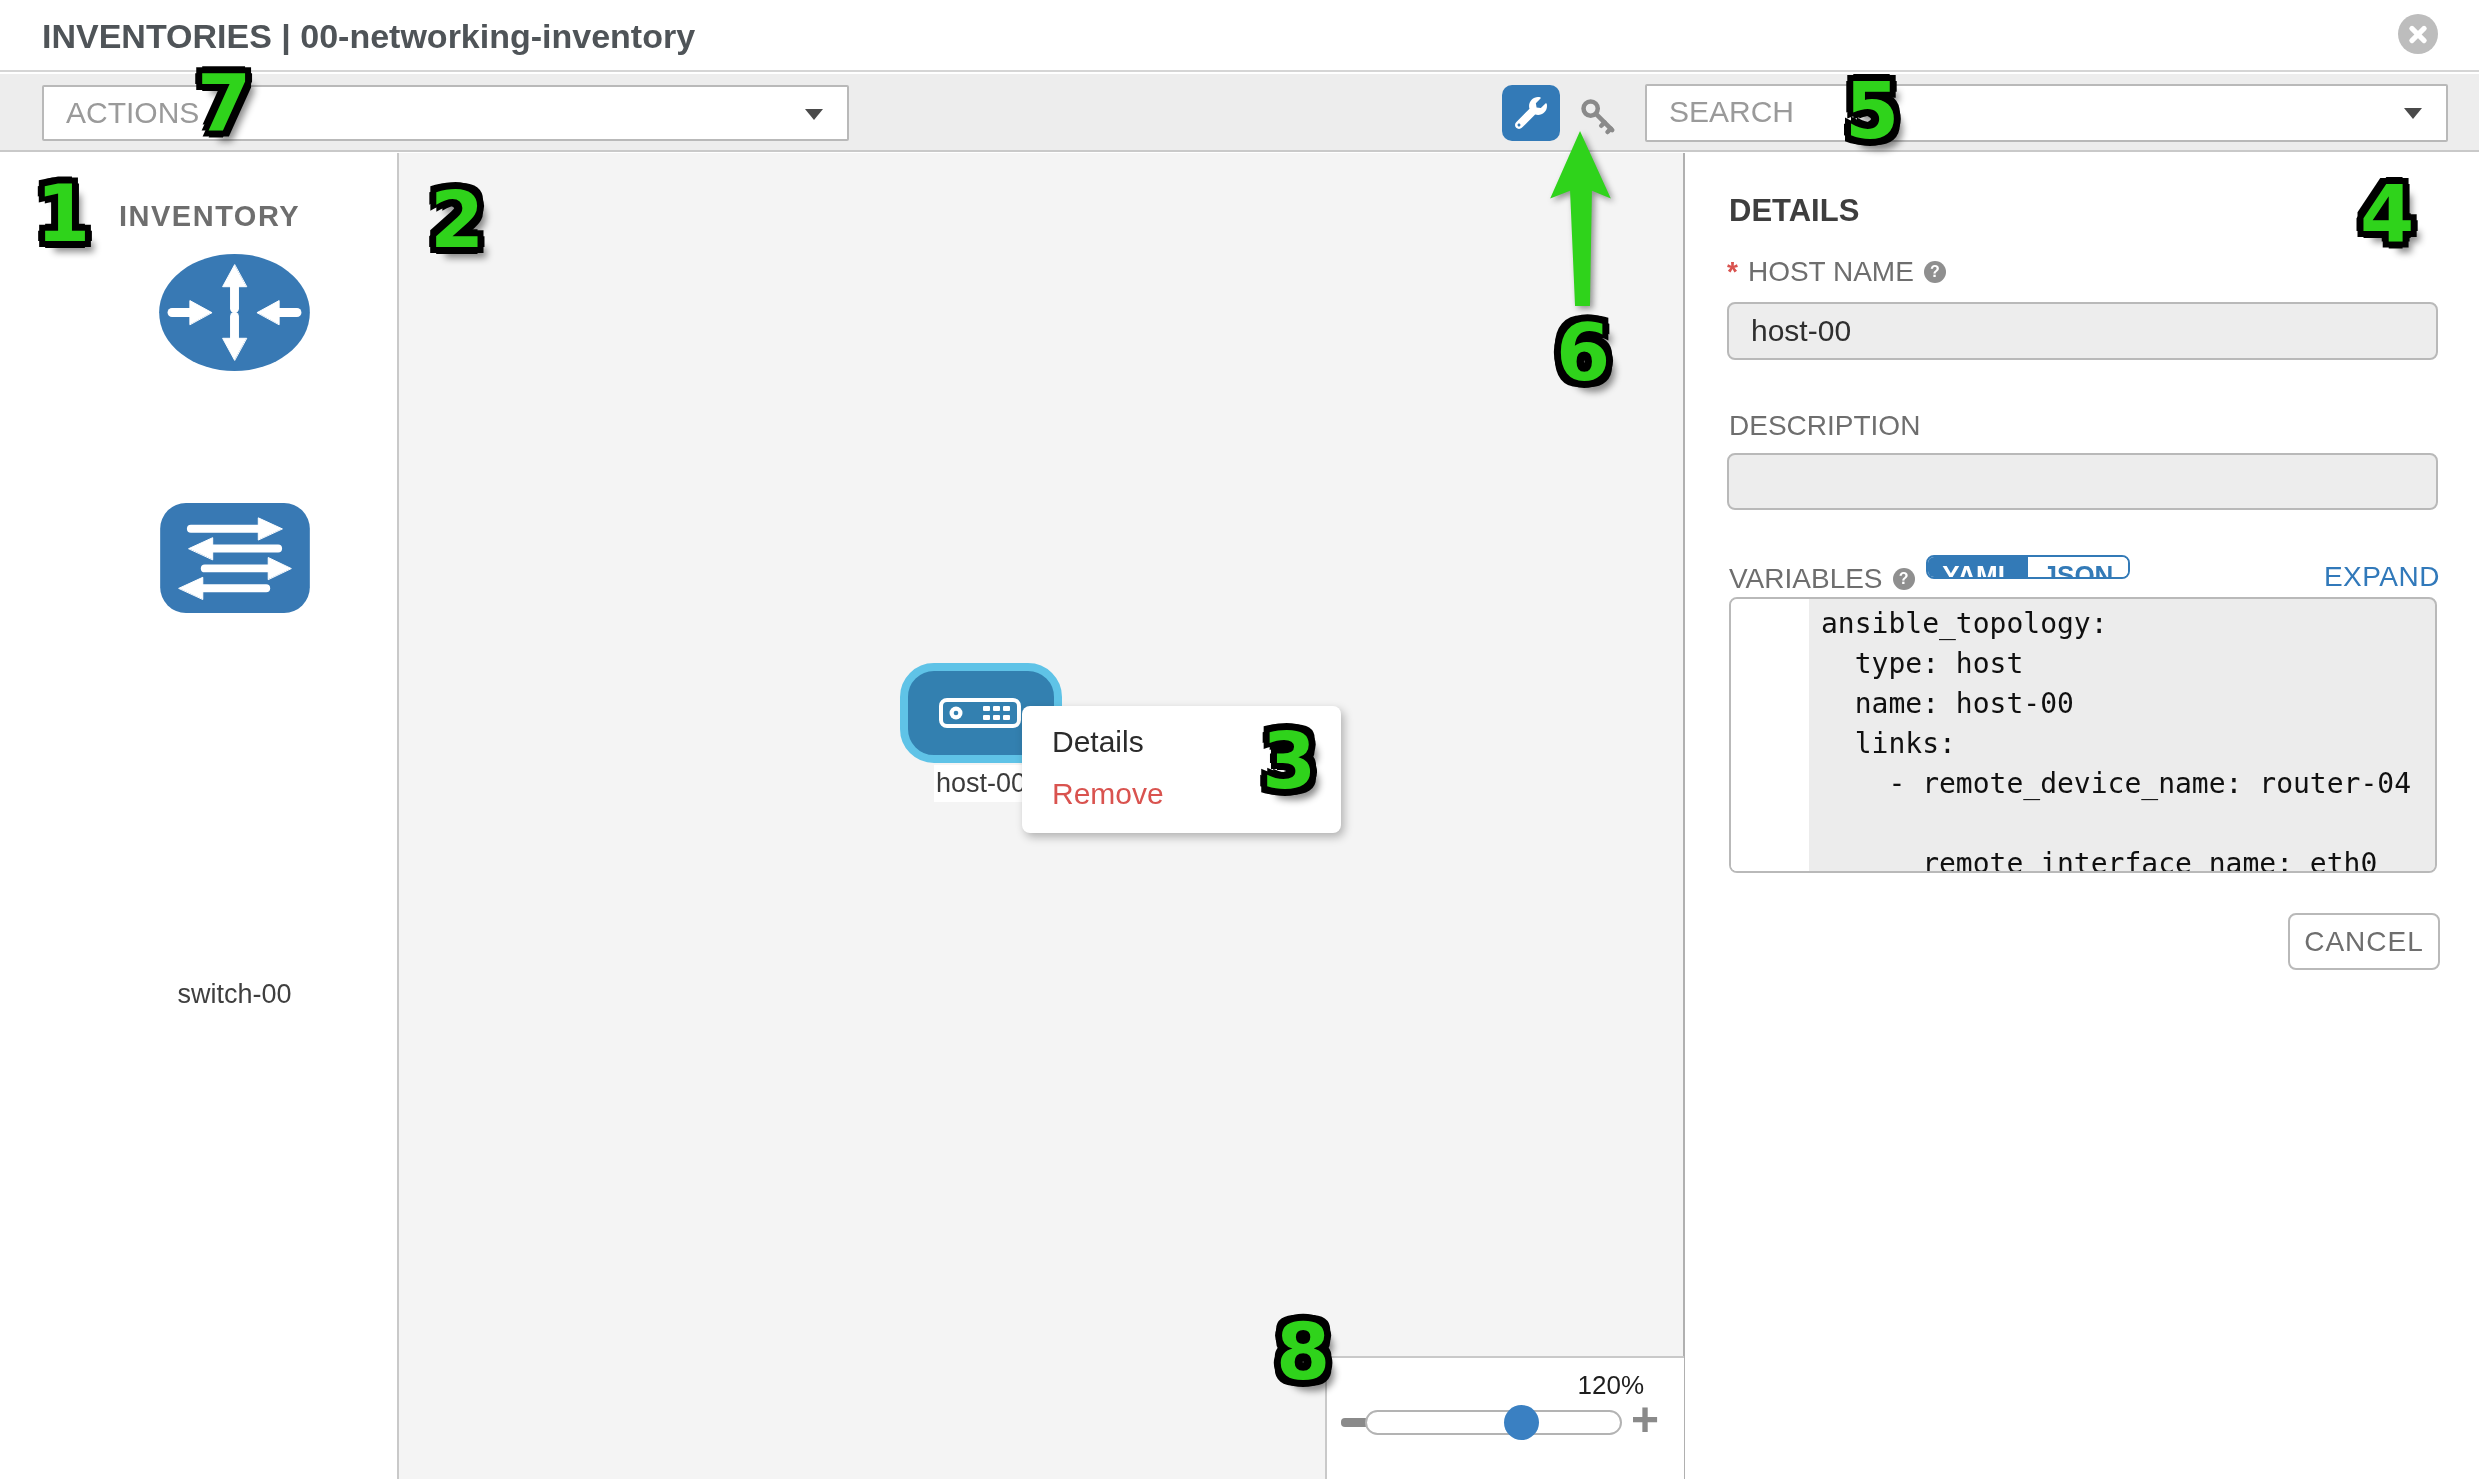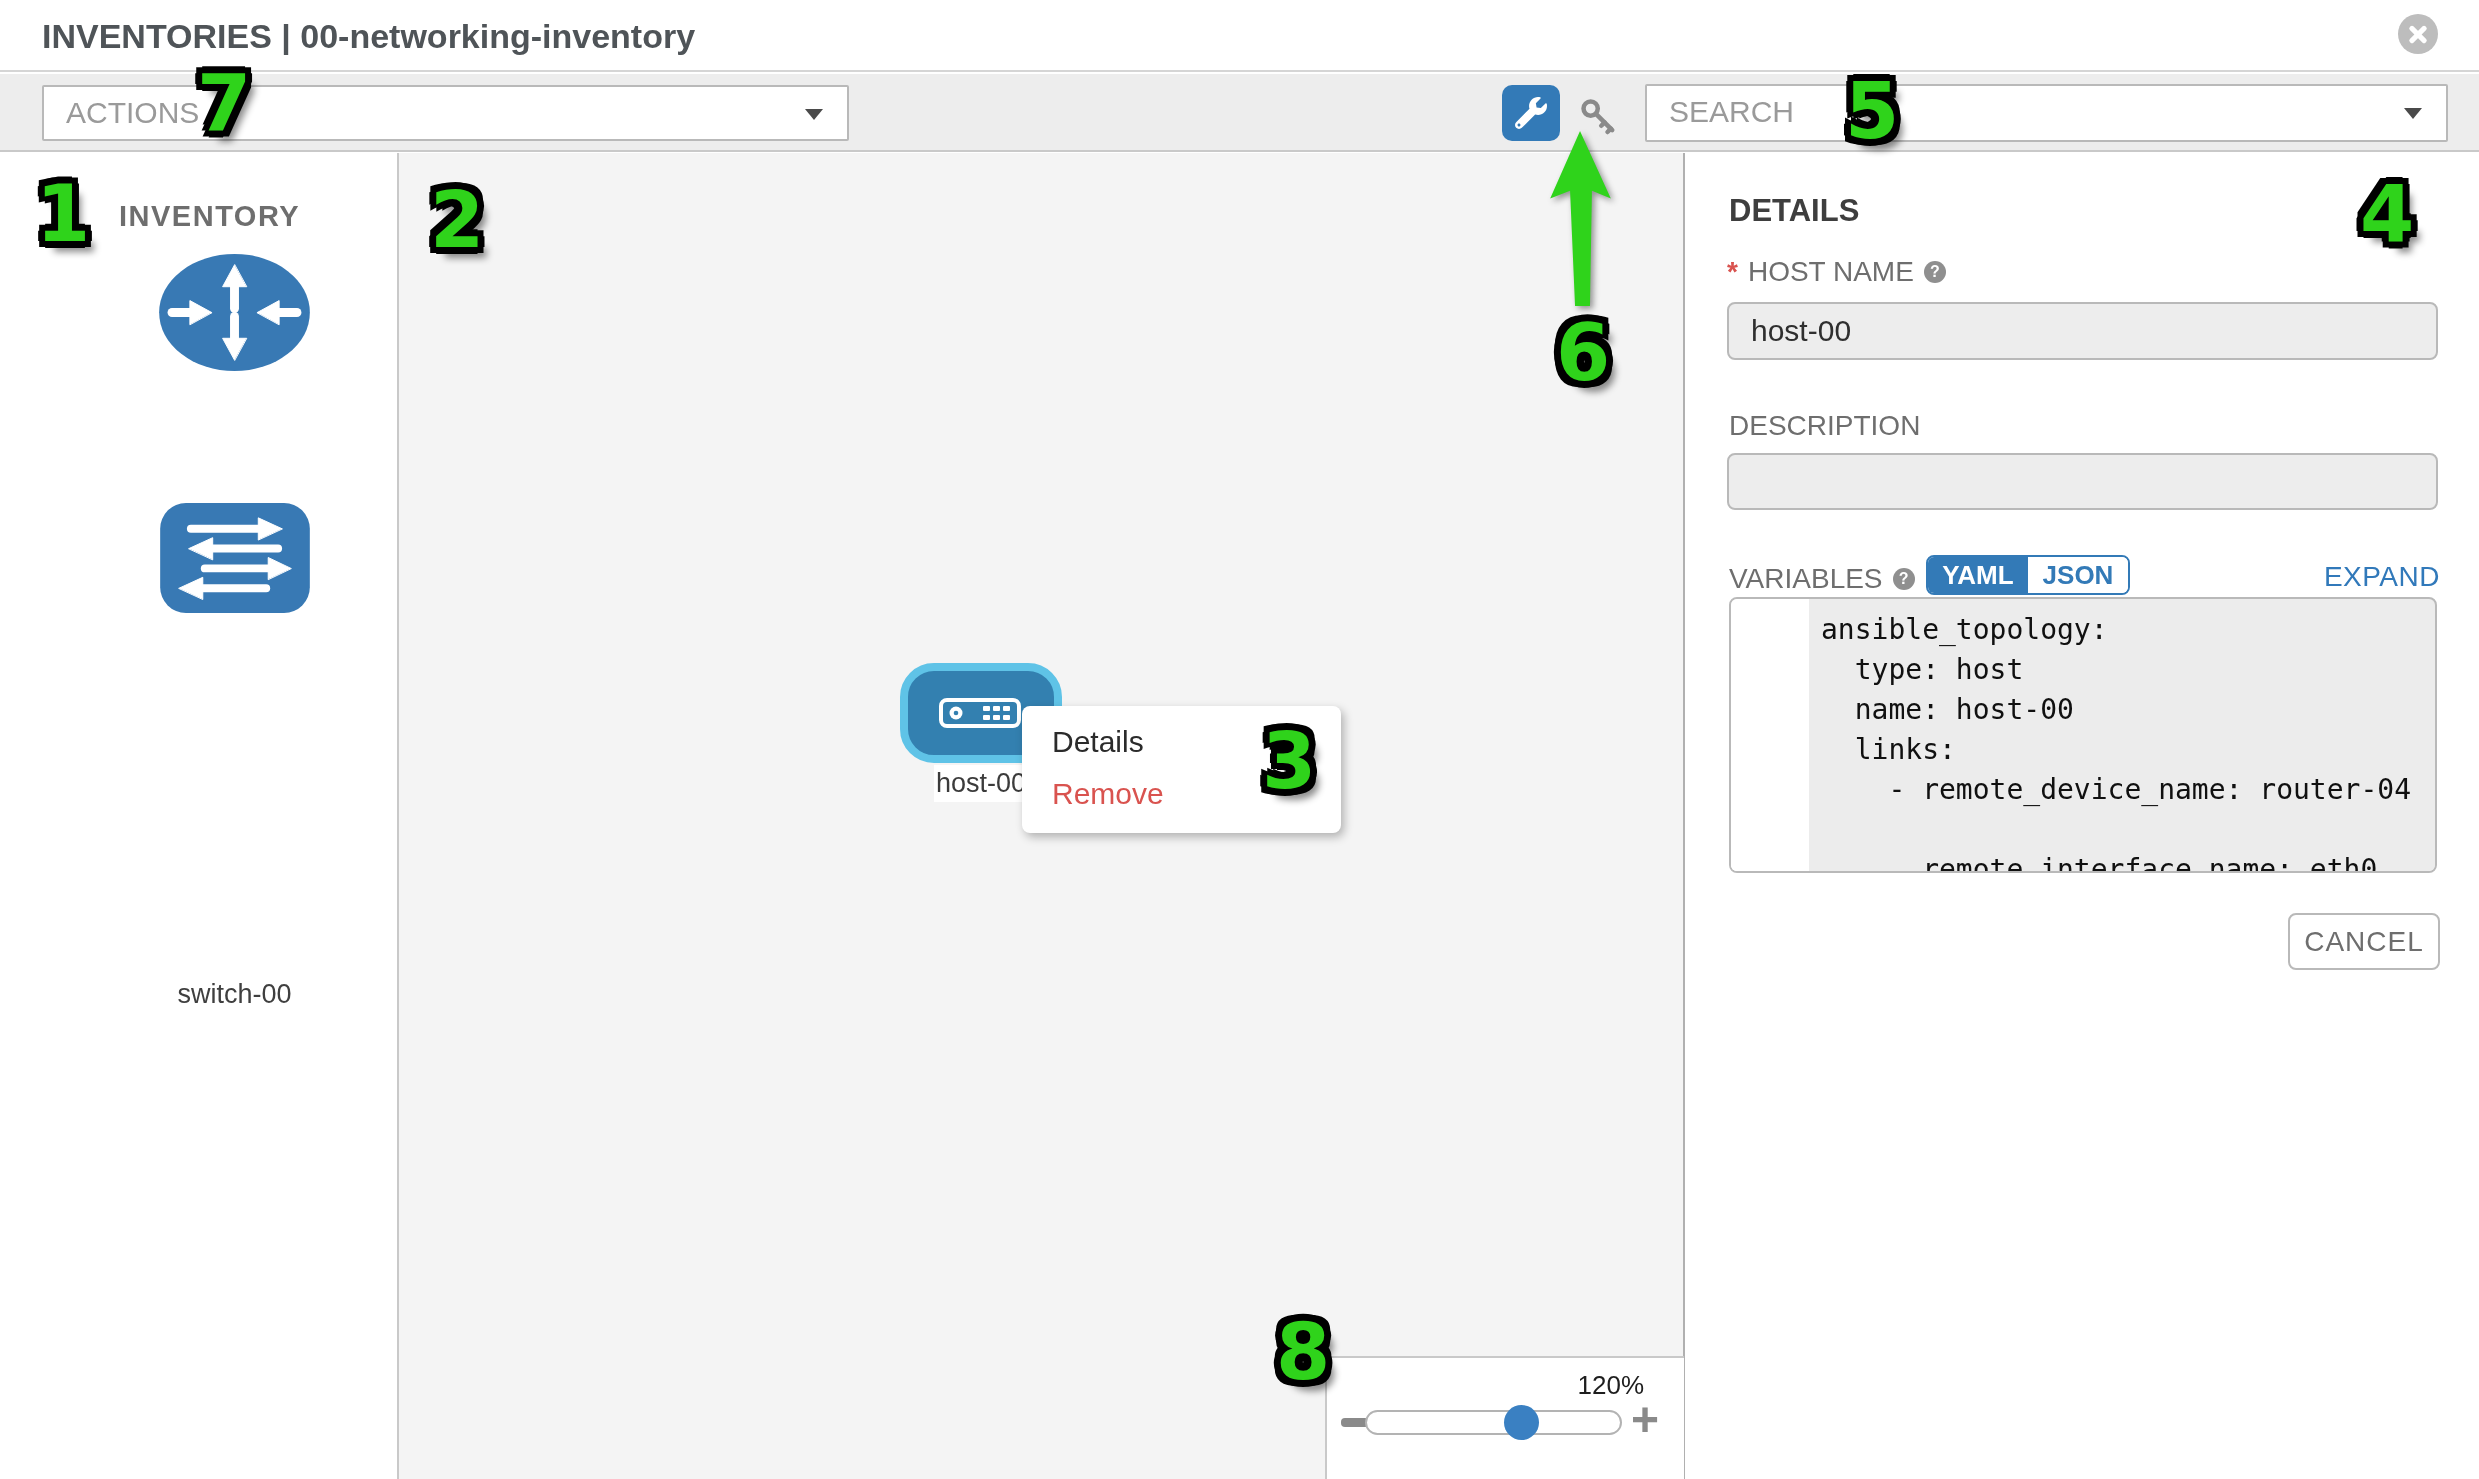--- a/index.html
+++ b/index.html
@@ -53,27 +53,27 @@
   .d-heading { position:absolute; left:42px; top:40px; font-size:31px; font-weight:bold; color:#3e3e3e; }
   .field-label-row { position:absolute; display:flex; align-items:center; gap:10px; font-size:28px; color:#6e6e6e; }
   .req-star { color:#d9534f; font-weight:bold; font-size:28px; }
   .help-icon { width:22px; height:22px; border-radius:50%; background:#8f8f8f; color:#fff; font-size:16px; font-weight:bold; text-align:center; line-height:22px; }
   .text-input { position:absolute; left:40px; width:711px; height:58px; background:#ededed; border:2px solid #b9b9b9; border-radius:8px; font-size:30px; color:#2f2f2f; padding-left:22px; font-family:"Liberation Sans", sans-serif; }
   #hostname-row { left:40px; top:103px; }
   #hostname-input { top:149px; }
   #desc-label { left:42px; top:257px; }
   #desc-input { top:300px; height:57px; }
   #variables-row { left:42px; top:410px; }
-  .toggle { position:absolute; left:239px; top:402px; height:40px; display:flex; border:2px solid #337ab7; border-radius:8px; overflow:hidden; background:#fff; }
+  .toggle { position:absolute; left:239px; top:402px; height:24px; display:flex; border:2px solid #337ab7; border-radius:8px; overflow:hidden; background:#fff; }
   .toggle .seg { width:100px; text-align:center; line-height:36px; font-size:26px; font-weight:bold; }
   .toggle .seg.on { background:#337ab7; color:#fff; }
   .toggle .seg.off { background:#fff; color:#337ab7; }
   .expand-link { position:absolute; right:40px; top:408px; font-size:28px; color:#3179ba; letter-spacing:0.5px; }
   
-  .editor { position:absolute; left:42px; top:444px; width:708px; height:276px; border:2px solid #b9b9b9; border-radius:8px; overflow:hidden; background:#ececec; padding-top:11px; font-family:"DejaVu Sans Mono", monospace; font-size:28px; }
+  .editor { position:absolute; left:42px; top:444px; width:708px; height:276px; border:2px solid #b9b9b9; border-radius:8px; overflow:hidden; background:#ececec; padding-top:5px; font-family:"DejaVu Sans Mono", monospace; font-size:28px; }
   .ed-line { display:flex; height:40px; line-height:40px; }
   .ed-num { flex:none; width:78px; background:#fff; color:#9a9a9a; text-align:right; padding-right:12px; border-right:2px solid #dcdcdc; }
   .ed-code { flex:1; background:#ececec; padding-left:12px; white-space:pre; color:#101010; }
   .ed-gutter-fill { position:absolute; left:0; top:0; bottom:0; width:78px; background:#fff; }
   .cancel-btn { position:absolute; left:601px; top:760px; width:152px; height:57px; background:#fff; border:2px solid #b9b9b9; border-radius:8px; font-size:28px; color:#6e6e6e; letter-spacing:1px; text-align:center; line-height:53px; }
   
   .ann { position:absolute; z-index:50; font-family:"DejaVu Sans", sans-serif; font-size:78px; font-weight:800; color:#2fd31b; line-height:1;
     text-shadow:-6px -6px 0 #000, 6px -6px 0 #000, -6px 6px 0 #000, 6px 6px 0 #000, -7px 0 0 #000, 7px 0 0 #000, 0 -7px 0 #000, 0 7px 0 #000, 9px 11px 7px rgba(0,0,0,0.45); }
   #ann-1 { left:36px;  top:175px; }
   #ann-2 { left:430px; top:181px; }

